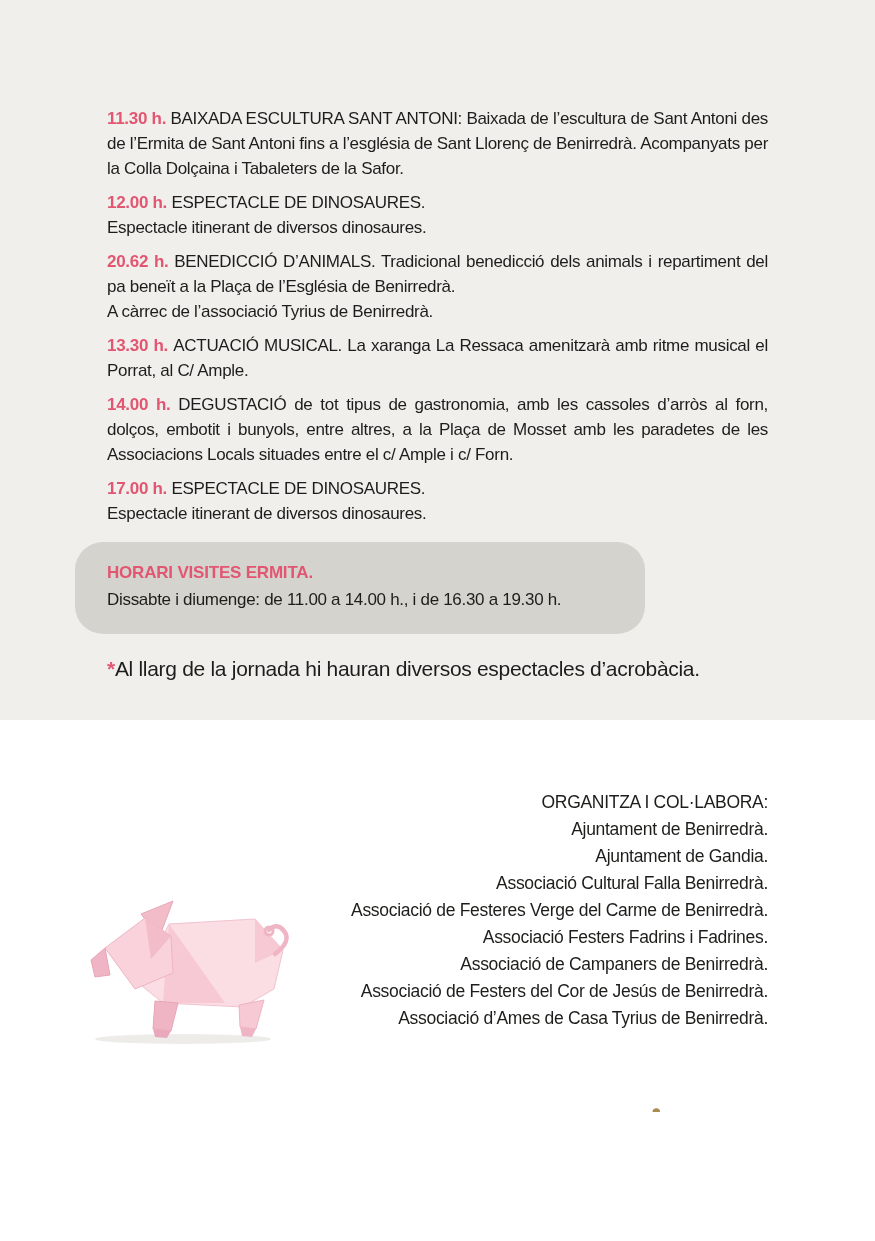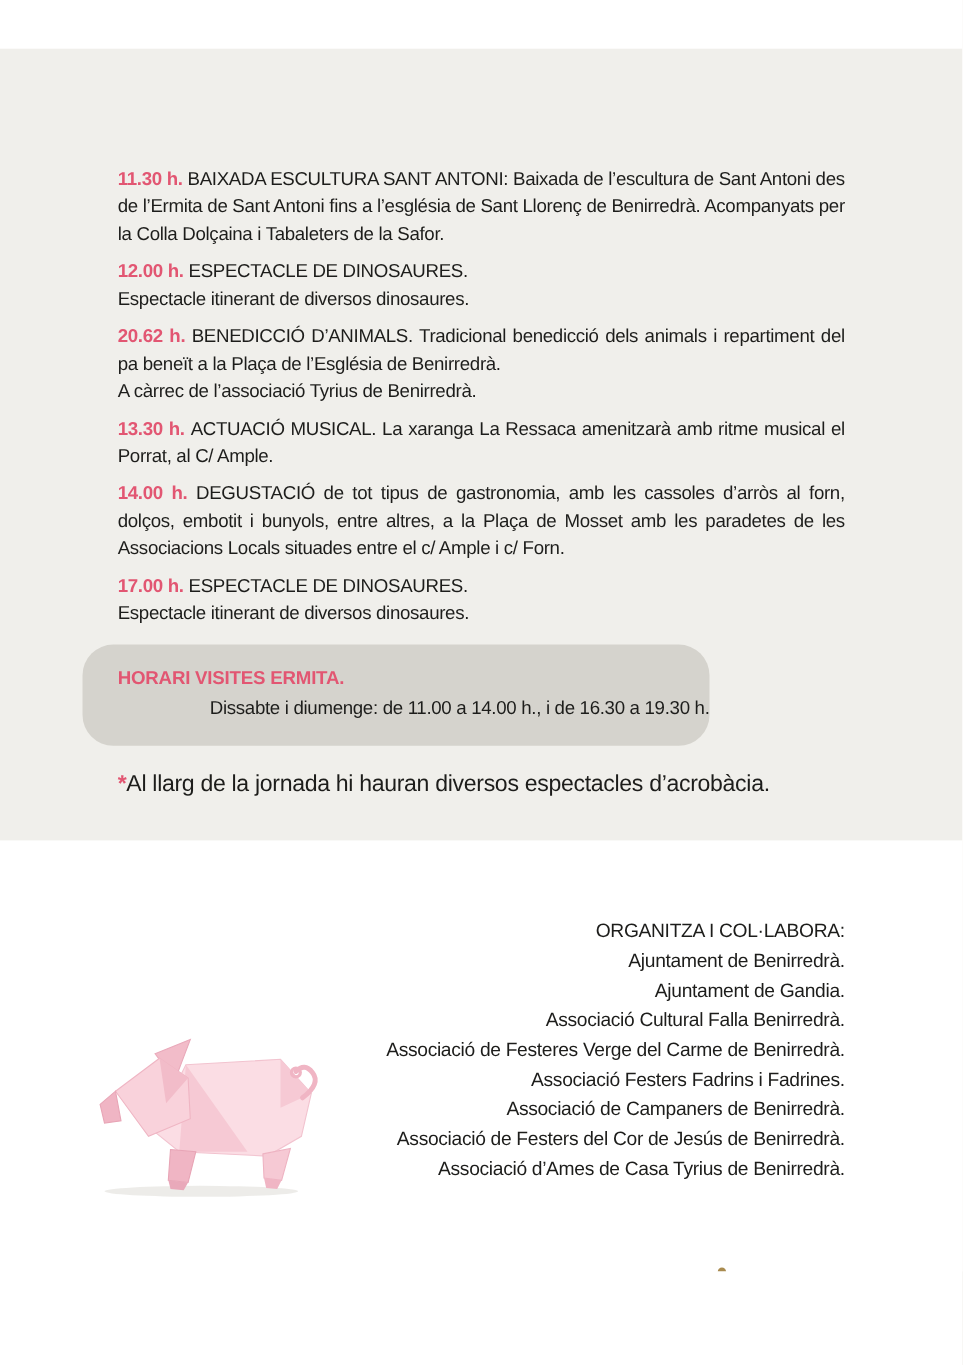--- a/index.html
+++ b/index.html
@@ -1,33 +1,32 @@
 <!DOCTYPE html>
 <html style="--accent: #e25672; --bgtop: #f0efeb; --boxgray: #d5d3cd; --text: #1d1d1b;"><head>
 <meta charset="utf-8">
 <style>
   html,body { margin:0; padding:0; background:#ffffff; }
   .page {
     position:relative; width:875px; height:1112px; overflow:hidden;
     background:#ffffff; color:var(--text,#1d1d1b);
     font-family:"Liberation Sans", sans-serif;
-    margin-top:44px;
   }
   .top-section { position:absolute; left:0; top:0; width:875px; height:720px; background:var(--bgtop,#f0efeb); }
   .content { position:absolute; left:107px; top:106px; width:661px; }
   .entry { margin:0 0 9px 0; }
   .entry-main { margin:0; text-align:justify; font-size:17px; line-height:25px; letter-spacing:-0.3px; }
   .entry-time { color:var(--accent,#e25672); font-weight:700; }
   .entry-extra { font-size:17px; line-height:25px; letter-spacing:-0.3px; }
   .horari-box {
     margin:16px 0 0 -32px; width:538px; height:74px; padding:18px 0 0 32px;
     background:var(--boxgray,#d5d3cd); border-radius:28px;
   }
   .horari-title { color:var(--accent,#e25672); font-weight:700; font-size:17px; line-height:26px; letter-spacing:-0.2px; }
-  .horari-text { font-size:17px; line-height:28px; letter-spacing:-0.3px;text-align:right; }
+  .horari-text { font-size:17px; line-height:28px; letter-spacing:-0.3px; }
   .footnote { margin-top:22px; font-size:21px; line-height:25px; letter-spacing:-0.3px; }
   .footnote-star { color:var(--accent,#e25672); font-weight:700; }
 
   .org-block { position:absolute; top:789px; right:107px; text-align:right; font-size:17.5px; line-height:27px; letter-spacing:-0.3px; }
   .org-title { font-weight:400; }
 
   .pig-wrap { position:absolute; left:63px; top:896px; width:242px; height:152px; }
 
   
   .logo { position:absolute; }

